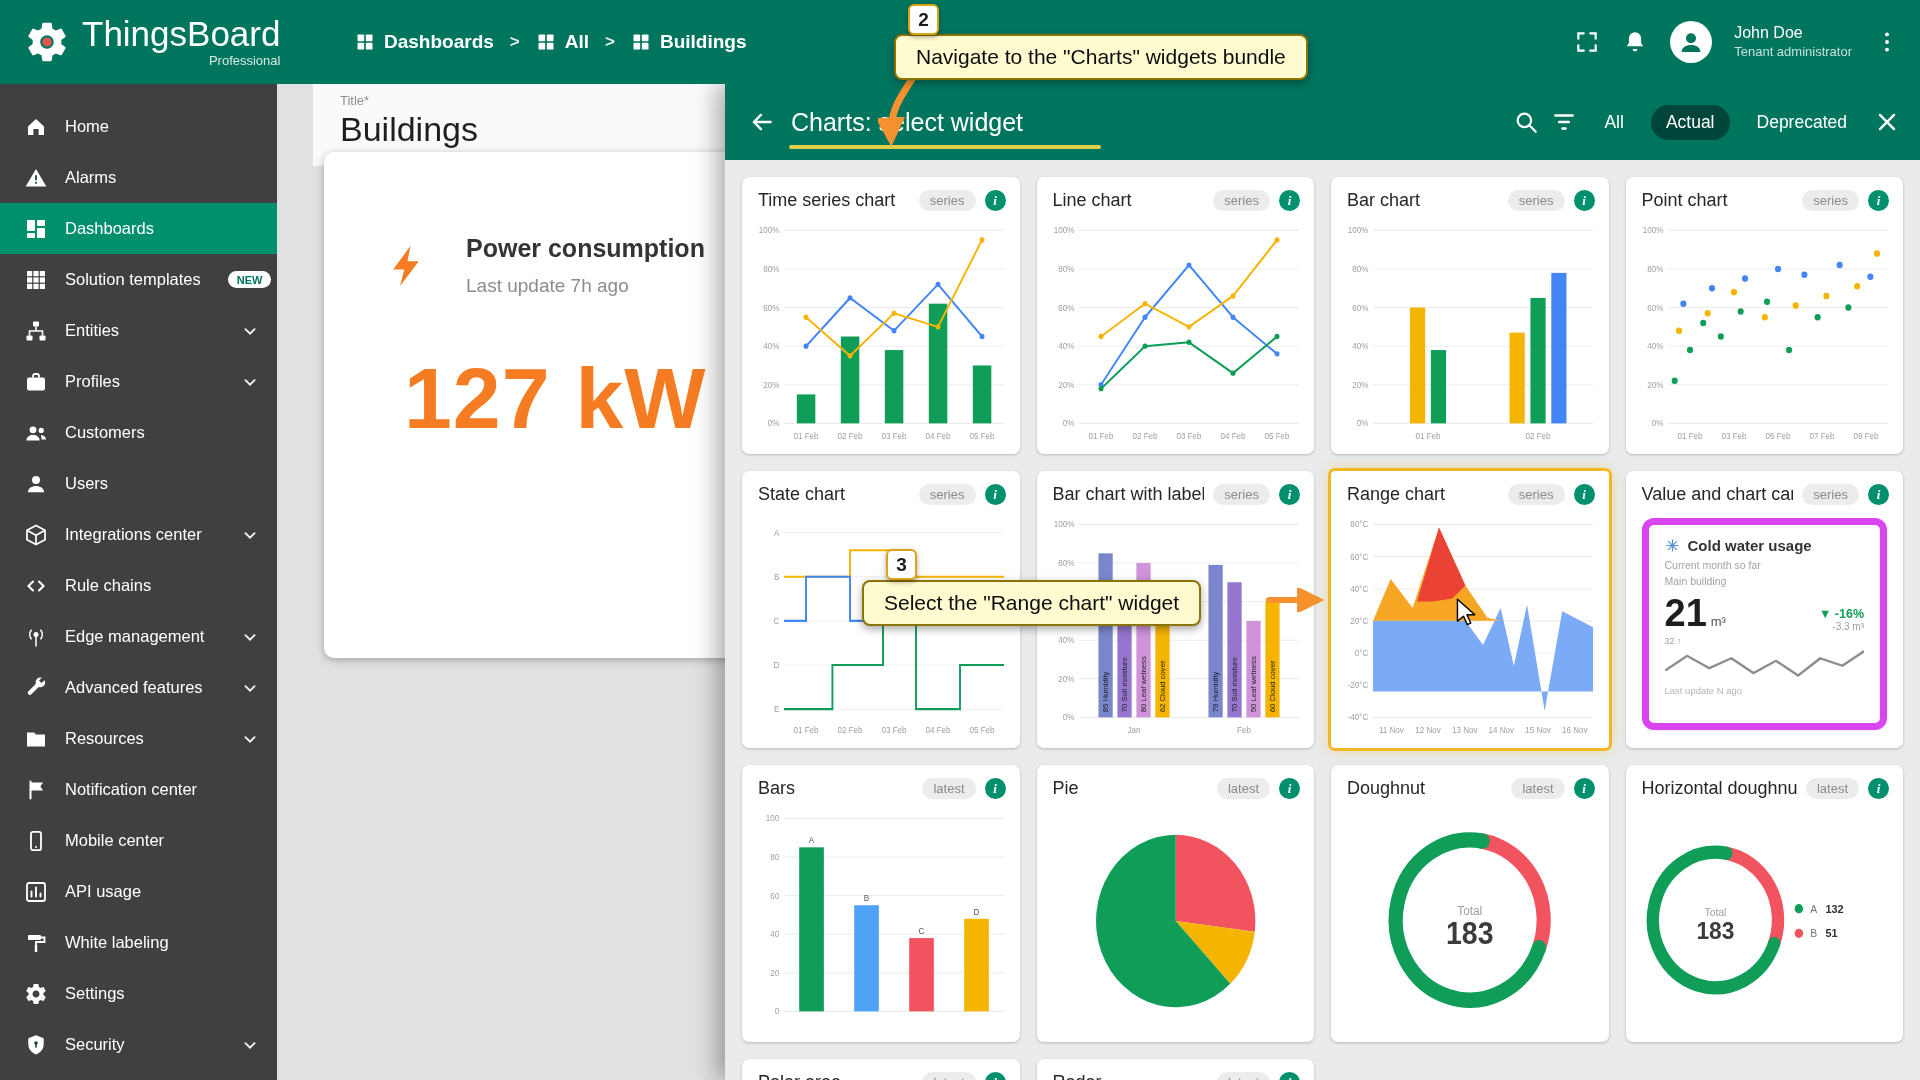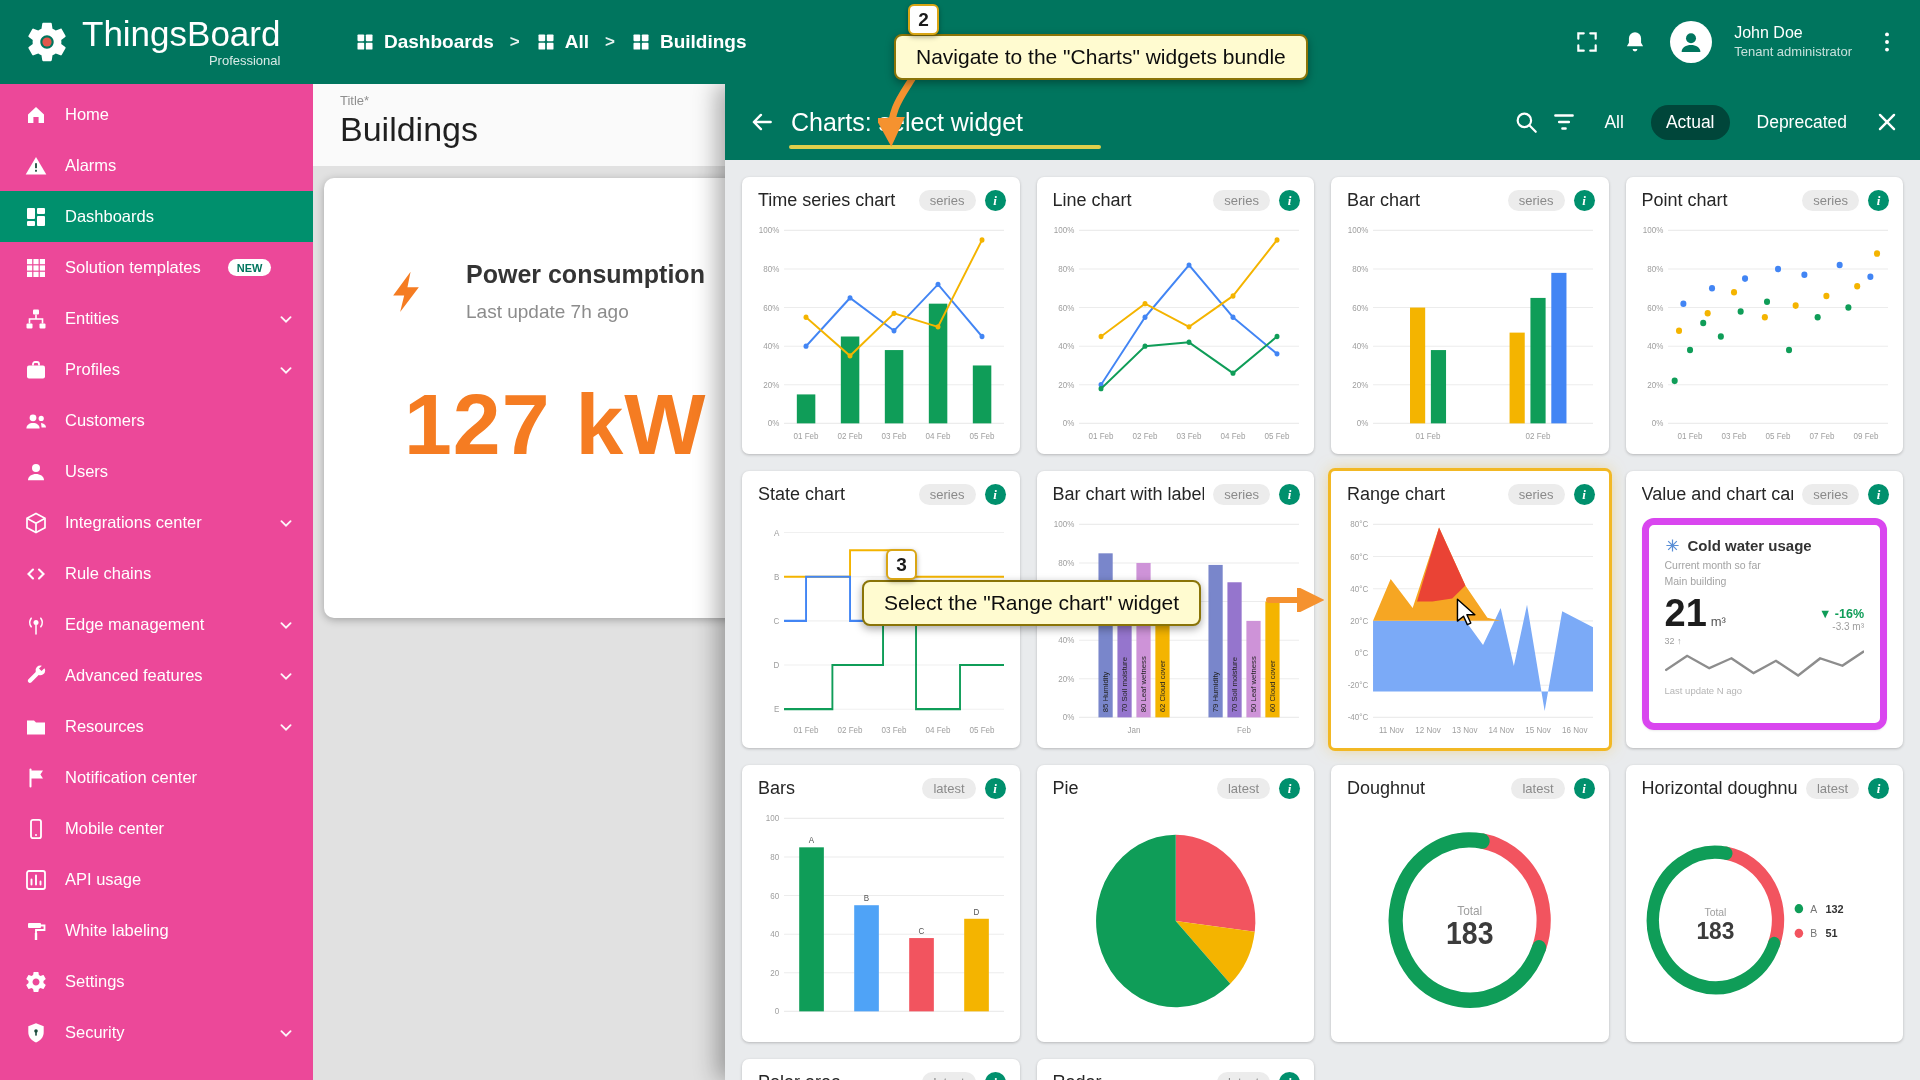--- a/index.html
+++ b/index.html
@@ -20,33 +20,33 @@
   .top-right{margin-left:auto;display:flex;align-items:center;gap:22px;padding-right:20px;}
   .icon-btn{background:none;border:none;cursor:pointer;display:flex;align-items:center;}
   .tb-icon{width:26px;height:26px;display:block;}
   .avatar{width:42px;height:42px;border-radius:50%;background:#fff;display:flex;align-items:center;justify-content:center;overflow:hidden;cursor:pointer;}
   .avatar span{width:30px;height:30px;display:block;}
   .user-block{line-height:1.3;cursor:pointer;}
   .user-name{font-size:16px;}
   .user-role{font-size:13px;opacity:.78;}
 
   
-  .sidebar{position:absolute;left:0;top:84px;bottom:0;width:313px;background:#ec4899;z-index:30;padding-top:5px;overflow:hidden;}
+  .sidebar{position:absolute;left:0;top:84px;bottom:0;width:277px;background:#404040;z-index:30;padding-top:17px;overflow:hidden;}
   .side-item{height:51px;display:flex;align-items:center;gap:17px;padding:0 16px 0 24px;color:#fff;font-size:16.5px;cursor:pointer;white-space:nowrap;}
   .side-item.active{background:#00906d;}
   .s-icon{width:24px;height:24px;flex:0 0 24px;}
   .badge-new{background:#fff;color:#00755e;font-weight:700;font-size:11px;border-radius:10px;padding:2.5px 9px;margin-left:10px;}
   .chev{margin-left:auto;width:22px;height:22px;opacity:.95;}
 
   
   .content{position:absolute;left:313px;top:84px;right:0;bottom:0;background:#e1e1e1;}
   .title-bar{height:82px;background:#fafafa;padding:9px 0 0 27px;}
   .title-label{font-size:13px;color:#8f8f8f;}
   .dash-title{font-size:34px;font-weight:500;color:#1f1f1f;margin-top:2px;cursor:text;}
-  .widget-card{position:absolute;left:11px;top:94px;width:442px;height:440px;background:#fff;border-radius:10px;box-shadow:0 2px 8px rgba(0,0,0,.28);padding:82px 0 0 46px;cursor:pointer;}
+  .widget-card{position:absolute;left:11px;top:68px;width:442px;height:506px;background:#fff;border-radius:10px;box-shadow:0 2px 8px rgba(0,0,0,.28);padding:82px 0 0 46px;cursor:pointer;}
   .w-head{display:flex;align-items:flex-start;gap:38px;padding-left:14px;}
   .bolt{width:44px;height:60px;flex:0 0 44px;}
   .w-title{font-size:25px;font-weight:600;color:#343434;white-space:nowrap;}
   .w-sub{font-size:19px;color:#8c8c8c;margin-top:12px;}
   .w-value{font-size:86px;font-weight:700;color:#f57c22;margin-top:52px;margin-left:34px;letter-spacing:1px;white-space:nowrap;}
 
   
   .panel{position:absolute;left:725px;top:84px;right:0;bottom:0;z-index:33;display:flex;flex-direction:column;box-shadow:-8px 0 22px rgba(0,0,0,.32);}
   .panel-header{flex:0 0 76px;background:#00755e;color:#fff;display:flex;align-items:center;gap:16px;padding:0 20px 0 24px;}
   .pa-btn{background:none;border:none;cursor:pointer;display:flex;}

